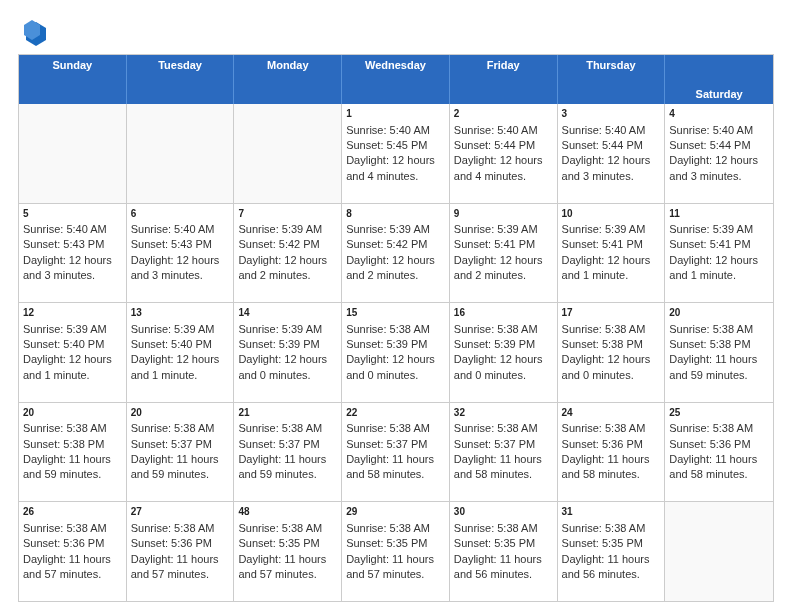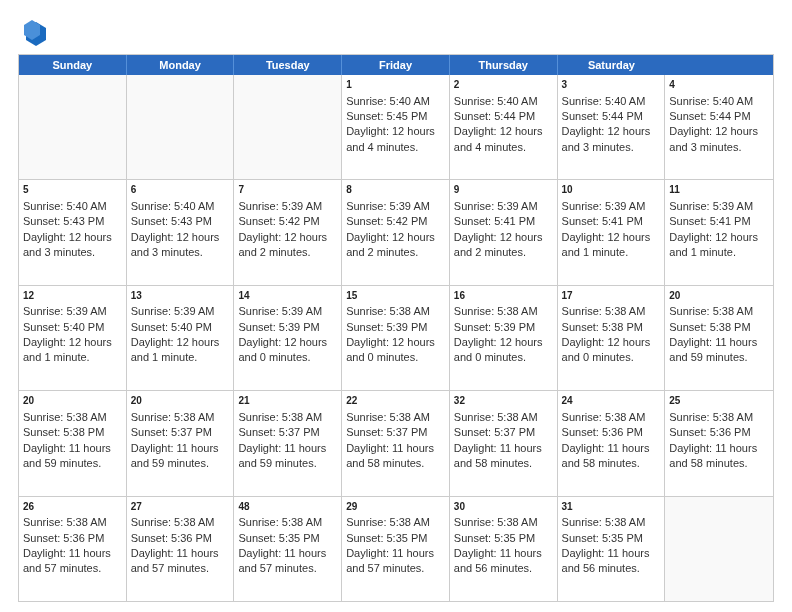--- a/index.html
+++ b/index.html
@@ -65,21 +65,21 @@
       background: #2b6abf;
     }
     .cal-header-cell {
       color: #fff;
       font-size: 11px;
       font-weight: bold;
       text-align: center;
       padding: 4px 2px;
       border-right: 1px solid #5590d9;
     }
-    .cal-header-cell:last-child { border-right: none; }
+    .cal-header-cell:last-child { border-right: none; margin-top: 29px; }
     .cal-body {
       flex: 1;
       display: flex;
       flex-direction: column;
     }
     .cal-row {
       display: grid;
       grid-template-columns: repeat(7, 1fr);
       flex: 1;
       border-bottom: 1px solid #ccc;
@@ -125,22 +125,23 @@
     </div>
     <div class="title-block">
       <div class="month-title"></div>
       <div class="location"></div>
     </div>
   </div>
 
   <div class="calendar">
     <div class="cal-header-row">
     <div class="cal-header-cell">Sunday</div>
+        <div class="cal-header-cell">Tuesday</div>
         <div class="cal-header-cell">Monday</div>
-        <div class="cal-header-cell">Tuesday</div>
+        <div class="cal-header-cell">Wednesday</div>
         <div class="cal-header-cell">Friday</div>
         <div class="cal-header-cell">Thursday</div>
         <div class="cal-header-cell">Saturday</div>
       </div>
     <div class="cal-body">
     <div class="cal-row">
           <div class="cal-cell empty"></div>
           <div class="cal-cell empty"></div>
           <div class="cal-cell empty"></div>
           <div class="cal-cell">

